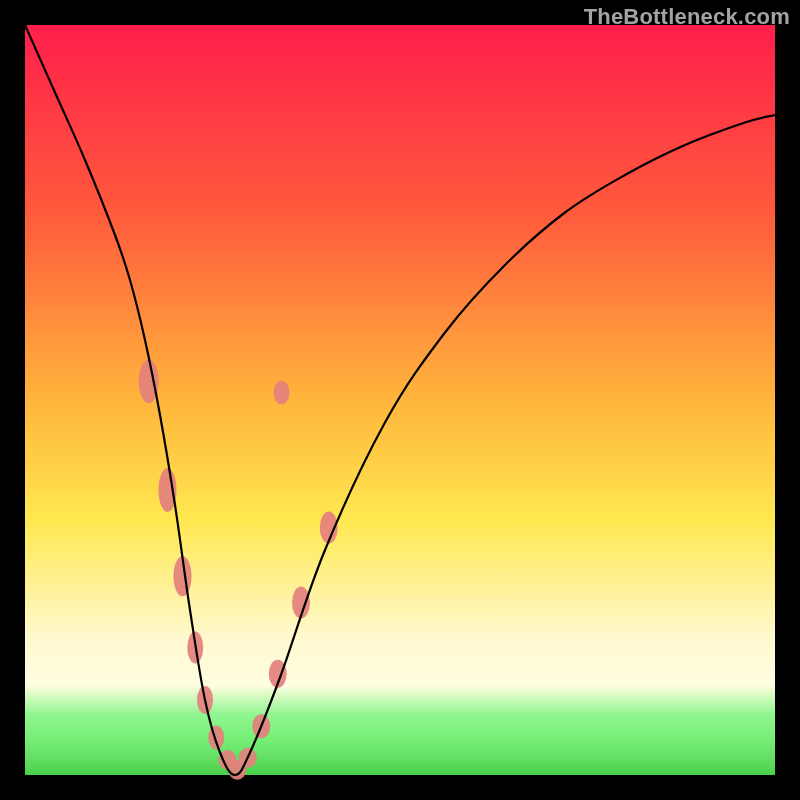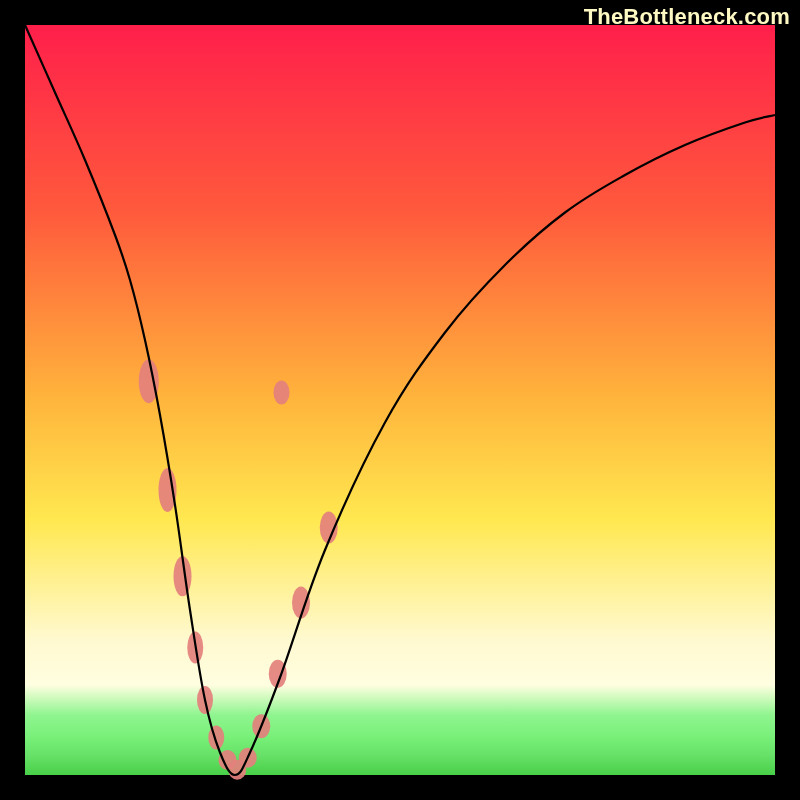--- a/index.html
+++ b/index.html
@@ -38,21 +38,21 @@
       #48d048 100%
     );
   }
   .watermark {
     position: absolute;
     top: 4px;
     right: 10px;
     font-family: Arial, sans-serif;
     font-size: 22px;
     font-weight: 600;
-    color: #fef9c3;
+    color: #a3a3a3;
     letter-spacing: 0.2px;
     pointer-events: none;
   }
   svg.curve {
     position: absolute;
     left: 0;
     top: 0;
     width: 750px;
     height: 750px;
     overflow: visible;

